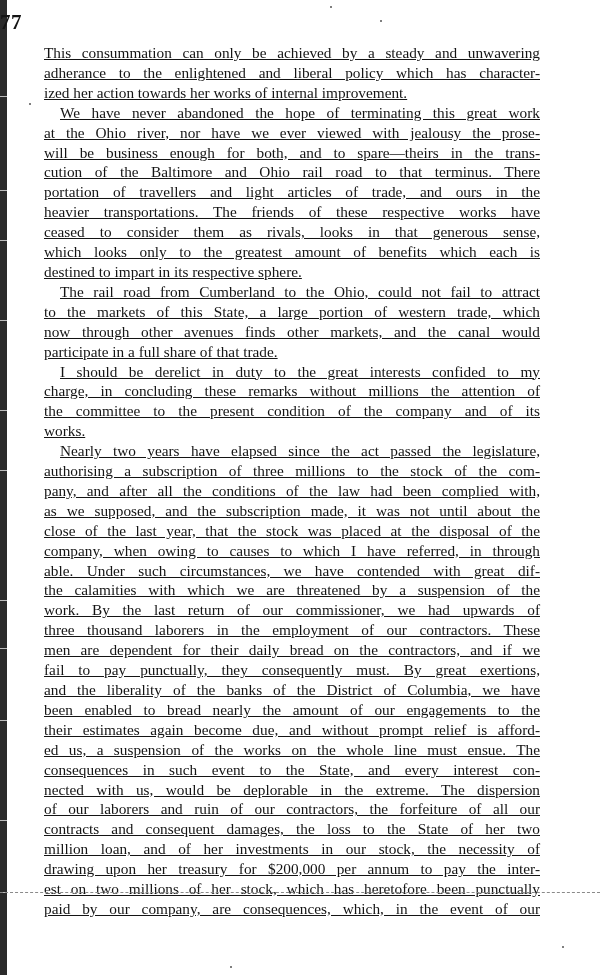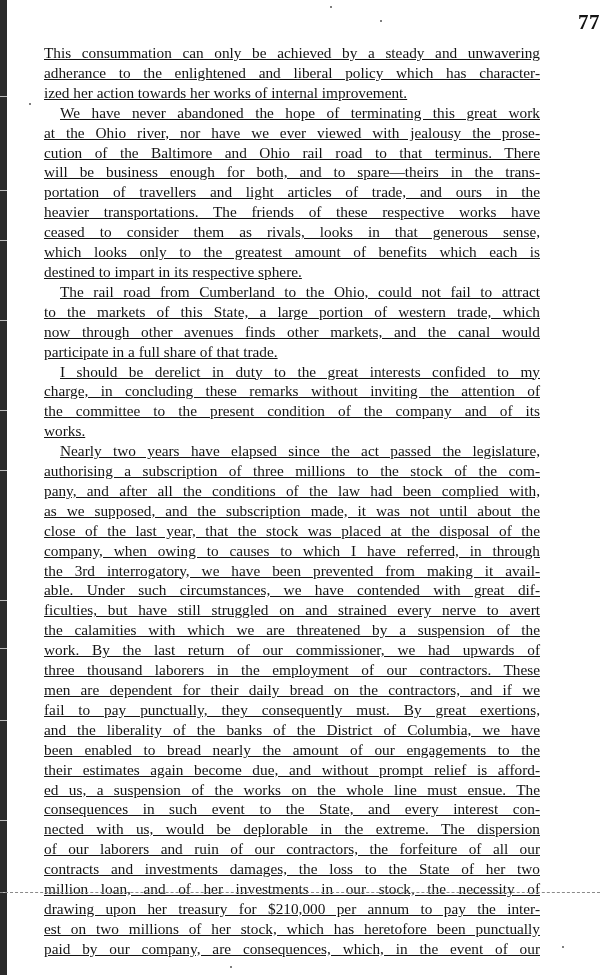--- a/index.html
+++ b/index.html
@@ -28,21 +28,21 @@
       left: 0;
       width: 7px;
       height: 1px;
       background: #bbbbbb;
     }
     .page-number {
       position: absolute;
       top: 10px;
       left: 0;
       width: 600px;
-      text-align: right;
+      text-align: left;
       font-size: 21px;
       font-weight: bold;
       letter-spacing: 0.5px;
     }
     .text-block {
       position: absolute;
       top: 43px;
       left: 44px;
       width: 496px;
       font-size: 15.3px;
@@ -96,59 +96,57 @@
 </div>
 
 <div class="page-number">77</div>
 
 <div class="text-block" id="text-block">
     <span class="line">This consummation can only be achieved by a steady and unwavering</span>
     <span class="line">adherance to the enlightened and liberal policy which has character-</span>
     <span class="line last">ized her action towards her works of internal improvement.</span>
     <span class="line indent">We have never abandoned the hope of terminating this great work</span>
     <span class="line">at the Ohio river, nor have we ever viewed with jealousy the prose-</span>
+    <span class="line">will be business enough for both, and to spare—theirs in the trans-</span>
     <span class="line">cution of the Baltimore and Ohio rail road to that terminus. There</span>
-    <span class="line">will be business enough for both, and to spare—theirs in the trans-</span>
     <span class="line">portation of travellers and light articles of trade, and ours in the</span>
     <span class="line">heavier transportations. The friends of these respective works have</span>
     <span class="line">ceased to consider them as rivals, looks in that generous sense,</span>
     <span class="line">which looks only to the greatest amount of benefits which each is</span>
     <span class="line last">destined to impart in its respective sphere.</span>
     <span class="line indent">The rail road from Cumberland to the Ohio, could not fail to attract</span>
     <span class="line">to the markets of this State, a large portion of western trade, which</span>
     <span class="line">now through other avenues finds other markets, and the canal would</span>
     <span class="line last">participate in a full share of that trade.</span>
     <span class="line indent">I should be derelict in duty to the great interests confided to my</span>
-    <span class="line">charge, in concluding these remarks without inviting the attention of</span>
+    <span class="line">charge, in concluding these remarks without millions the attention of</span>
     <span class="line">the committee to the present condition of the company and of its</span>
     <span class="line last">works.</span>
     <span class="line indent">Nearly two years have elapsed since the act passed the legislature,</span>
     <span class="line">authorising a subscription of three millions to the stock of the com-</span>
     <span class="line">pany, and after all the conditions of the law had been complied with,</span>
     <span class="line">as we supposed, and the subscription made, it was not until about the</span>
     <span class="line">close of the last year, that the stock was placed at the disposal of the</span>
     <span class="line">company, when owing to causes to which I have referred, in through</span>
-    <span class="line">the 3rd interrogatory, we have been prevented from making it avail-</span>
     <span class="line">able. Under such circumstances, we have contended with great dif-</span>
-    <span class="line">ficulties, but have still struggled on and strained every nerve to avert</span>
     <span class="line">the calamities with which we are threatened by a suspension of the</span>
     <span class="line">work. By the last return of our commissioner, we had upwards of</span>
     <span class="line">three thousand laborers in the employment of our contractors. These</span>
     <span class="line">men are dependent for their daily bread on the contractors, and if we</span>
     <span class="line">fail to pay punctually, they consequently must. By great exertions,</span>
     <span class="line">and the liberality of the banks of the District of Columbia, we have</span>
     <span class="line">been enabled to bread nearly the amount of our engagements to the</span>
     <span class="line">their estimates again become due, and without prompt relief is afford-</span>
     <span class="line">ed us, a suspension of the works on the whole line must ensue. The</span>
     <span class="line">consequences in such event to the State, and every interest con-</span>
     <span class="line">nected with us, would be deplorable in the extreme. The dispersion</span>
     <span class="line">of our laborers and ruin of our contractors, the forfeiture of all our</span>
-    <span class="line">contracts and investments damages, the loss to the State of her two</span>
+    <span class="line">contracts and consequent damages, the loss to the State of her two</span>
     <span class="line">million loan, and of her investments in our stock, the necessity of</span>
-    <span class="line">drawing upon her treasury for $210,000 per annum to pay the inter-</span>
+    <span class="line">drawing upon her treasury for $200,000 per annum to pay the inter-</span>
     <span class="line">est on two millions of her stock, which has heretofore been punctually</span>
     <span class="line">paid by our company, are consequences, which, in the event of our</span>
   </div>
 
 <div class="tear-line"></div>
 
 <div class="speck" style="left:29px;top:103px"></div>
 <div class="speck" style="left:330px;top:6px"></div>
 <div class="speck" style="left:380px;top:20px"></div>
 <div class="speck" style="left:562px;top:946px"></div>

